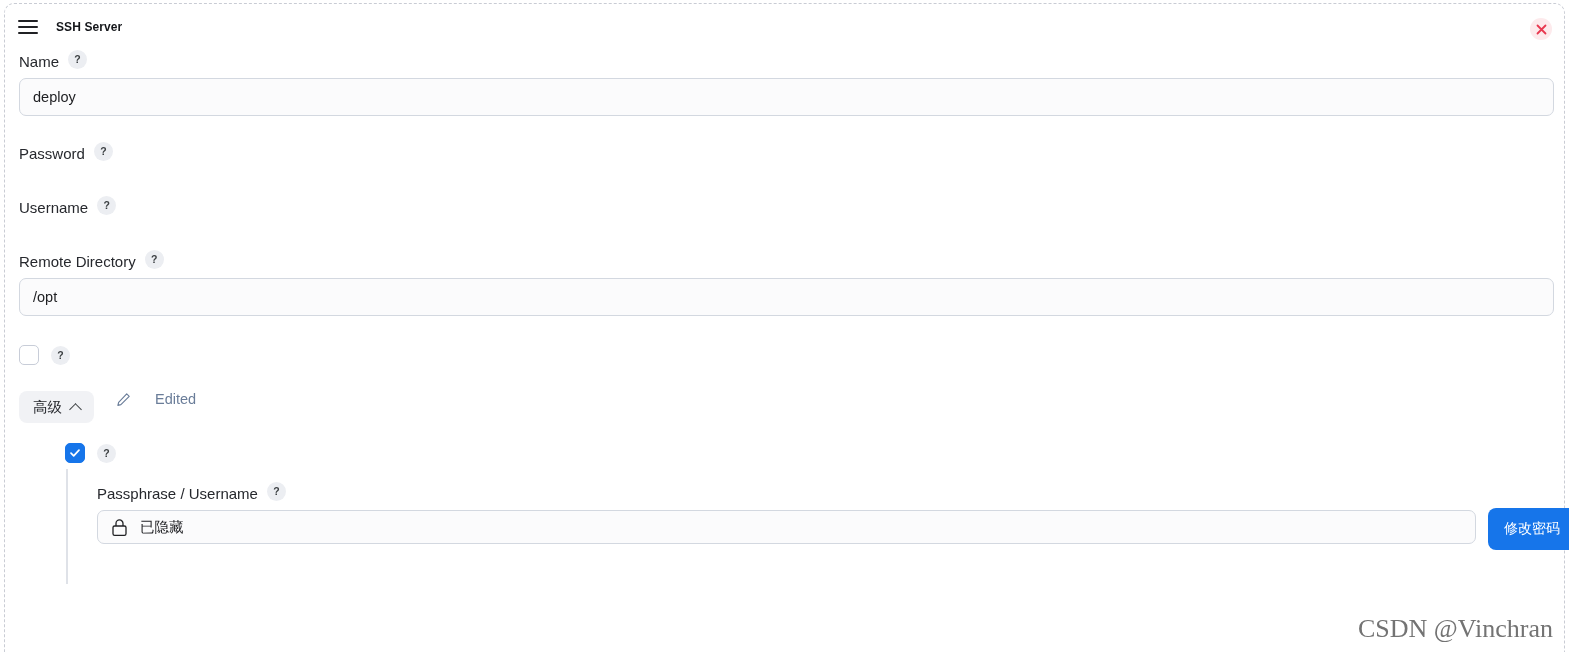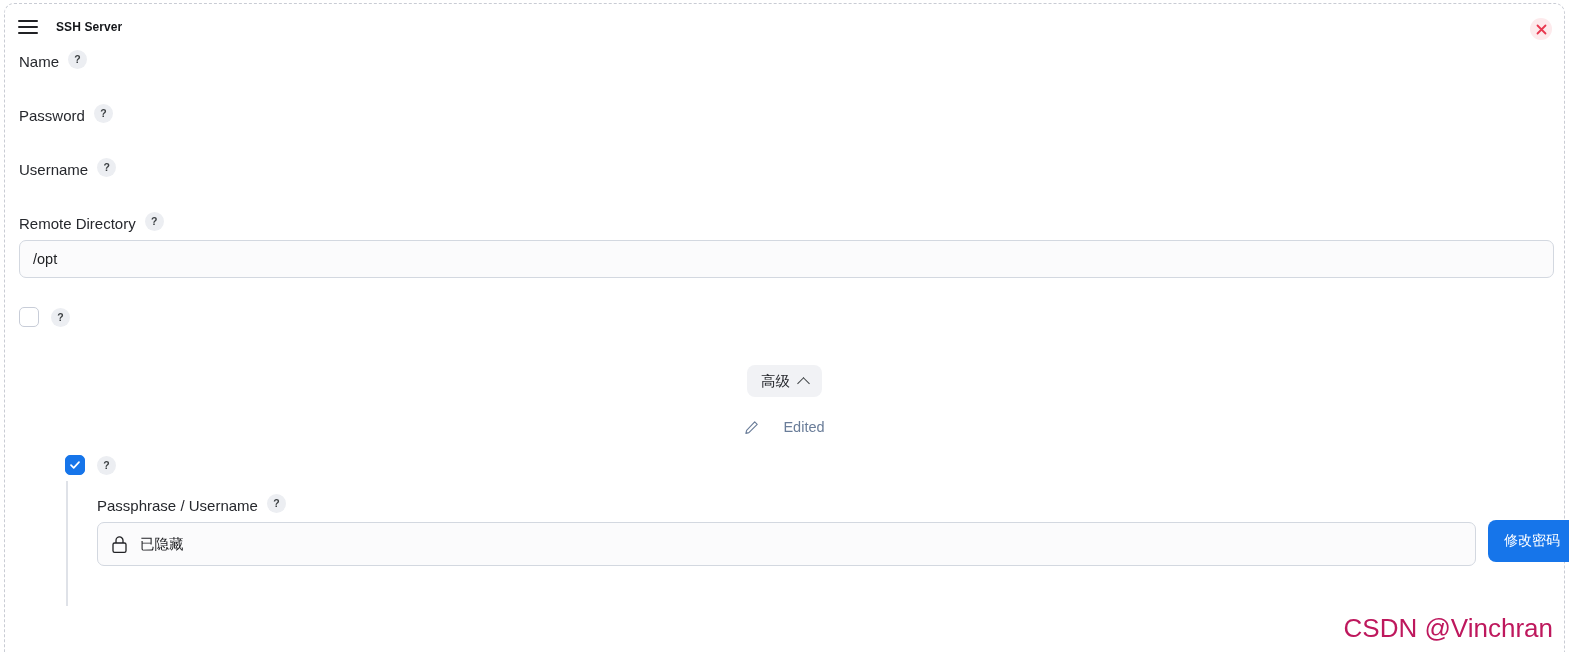--- a/index.html
+++ b/index.html
@@ -151,24 +151,23 @@
   }
   .cb svg { display: block; }
   .check-label {
     font-size: 15px;
     color: #26282d;
   }
 
   
   .adv-row {
     display: flex;
-    align-items: center;
+    align-items: flex-start;
     gap: 22px;
-    margin-top: 38px;
-    flex-direction: column;
+    margin-top: 26px;
   }
   .adv-btn {
     display: inline-flex;
     align-items: center;
     gap: 9px;
     background: #f1f2f5;
     border: none;
     border-radius: 8px;
     height: 32px;
     padding: 0 14px;
@@ -221,21 +220,21 @@
   .adv-sub {
     margin-left: 44px;
     margin-top: 19px;
   }
   .pw-input-wrap {
     position: relative;
     margin-top: 9px;
   }
   .pw-input {
     width: 1379px;
-    height: 44px;
+    height: 34px;
     border: 1px solid #d3d8e0;
     border-radius: 7px;
     background: #fbfbfc;
     display: flex;
     align-items: center;
     gap: 12px;
     padding: 0 13px;
     font-size: 14.5px;
     color: #202124;
   }
@@ -255,22 +254,22 @@
     cursor: pointer;
     white-space: nowrap;
   }
 
   
   .watermark {
     position: absolute;
     right: 16px;
     bottom: 8px;
     font-size: 26px;
-    color: #be185d;
-    font-family: Liberation Sans, sans-serif;
+    color: #737373;
+    font-family: Liberation Serif, serif;
     pointer-events: none;
     user-select: none;
     white-space: nowrap;
     z-index: 5;
   }
 </style>
 </head>
 <body>
 
 <div class="panel">
@@ -289,20 +288,21 @@
     </button>
   </div>
 
   <div class="form">
 
     <div class="field">
       <div class="field-label-row">
         <span class="field-label">Name</span>
         <span class="help">?</span>
       </div>
+      <input class="text-input" type="text" value="deploy" style="">
     </div>
 
     <div class="gap-lg"></div>
 
     <div class="field">
       <div class="field-label-row">
         <span class="field-label">Password</span>
         <span class="help">?</span>
       </div>
     </div>

